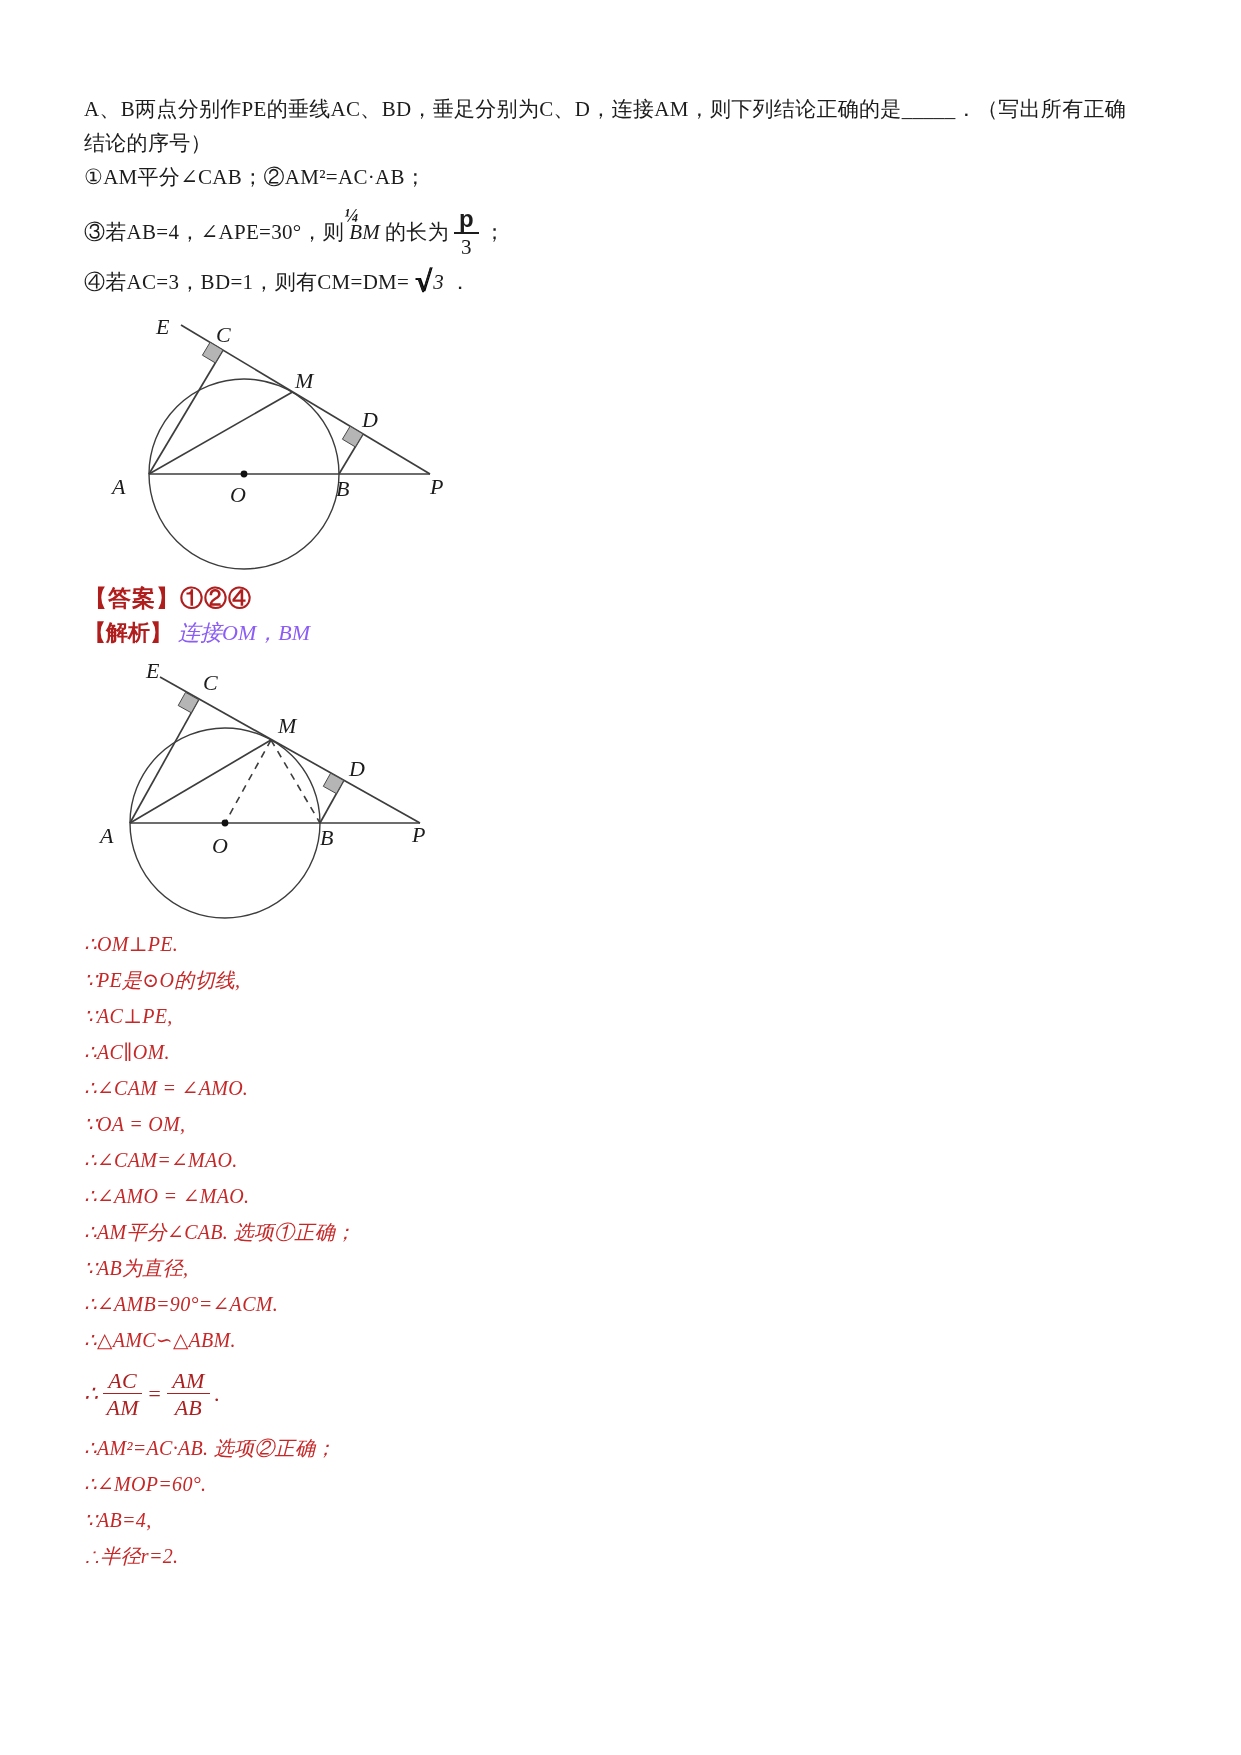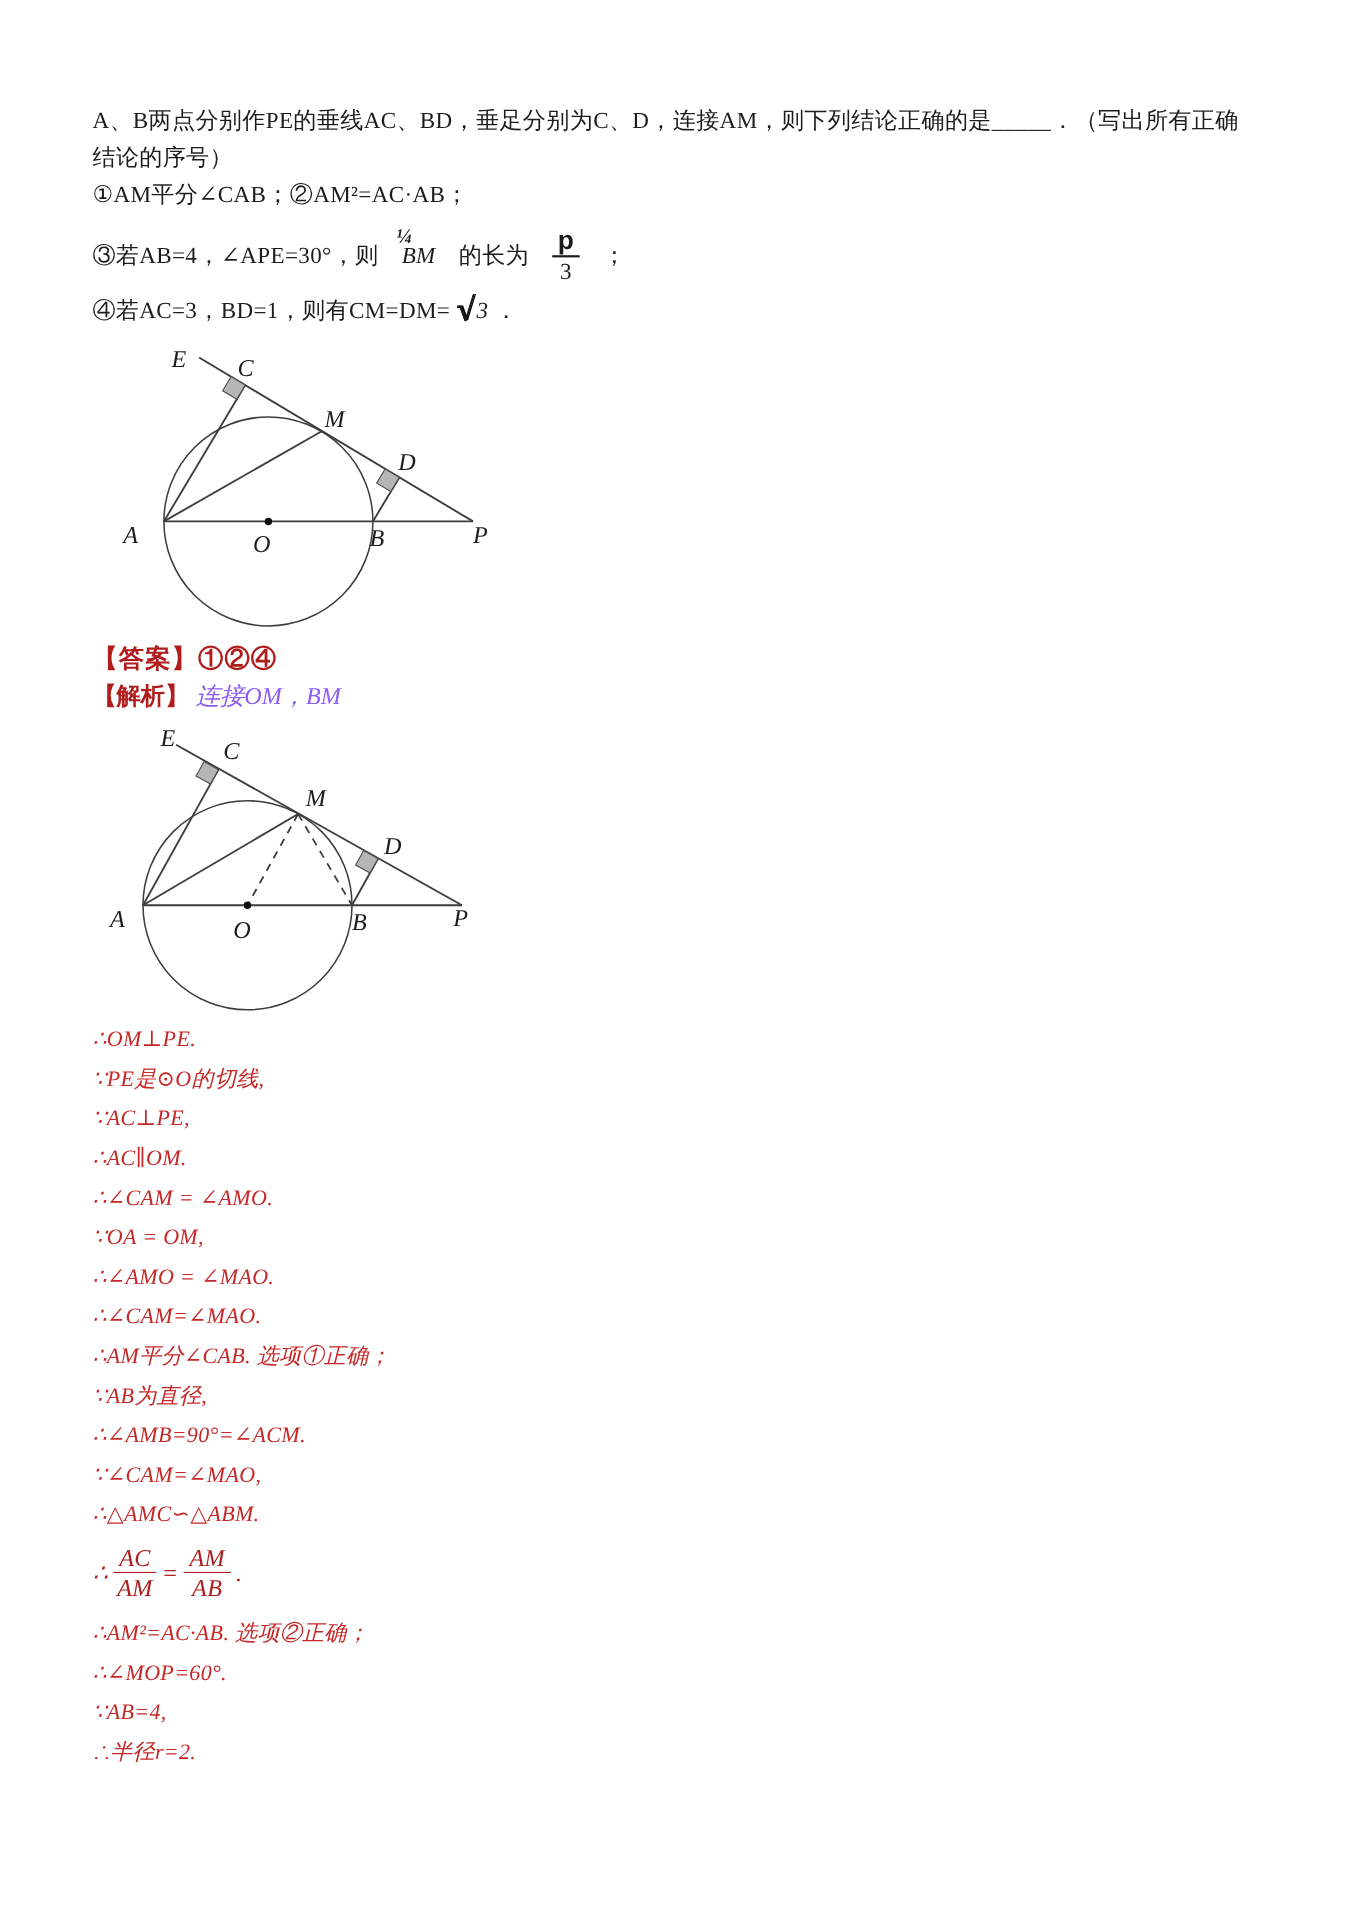--- a/index.html
+++ b/index.html
@@ -41,21 +41,21 @@
 </style>
 </head>
 <body>
 
 <div>
 
   <div class="abs t para" style="top:95px;font-family:Liberation Serif, serif;">A、B两点分别作PE的垂线AC、BD，垂足分别为C、D，连接AM，则下列结论正确的是_____．（写出所有正确</div>
   <div class="abs t para" style="top:129px;">结论的序号）</div>
   <div class="abs t para" style="top:163px;">①AM平分∠CAB；②AM²=AC·AB；</div>
 
-  <div class="abs t para" style="top:203px;height:58px;display:flex;align-items:center;gap:16px;">
+  <div class="abs t para" style="top:203px;height:58px;display:flex;align-items:center;">
     <span>③若AB=4，∠APE=30°，则</span>
     <span class="arcwrap">
       <span class="arcmark">¼</span>
       <span>BM</span>
     </span>
     <span>的长为</span>
     <span class="frac f3">
       <span class="num">p</span>
       <span class="den">3</span>
     </span>
@@ -118,26 +118,25 @@
     <text x="412" y="842">P</text>
   </svg>
 
   <div class="proof">
     <div class="pline">∴OM⊥PE.</div>
     <div class="pline">∵PE是⊙O的切线,</div>
     <div class="pline">∵AC⊥PE,</div>
     <div class="pline">∴AC∥OM.</div>
     <div class="pline">∴∠CAM = ∠AMO.</div>
     <div class="pline">∵OA = OM,</div>
+    <div class="pline">∴∠CAM=∠MAO.</div>
     <div class="pline">∴∠AMO = ∠MAO.</div>
-    <div class="pline">∴∠CAM=∠MAO.</div>
     <div class="pline">∴AM平分∠CAB. 选项①正确；</div>
     <div class="pline">∵AB为直径,</div>
     <div class="pline">∴∠AMB=90°=∠ACM.</div>
-    <div class="pline">∵∠CAM=∠MAO,</div>
     <div class="pline">∴△AMC∽△ABM.</div>
 
     <div class="pfrac">
       <span>∴</span>
       <span class="frac">
         <span class="num">AC</span>
         <span class="den">AM</span>
       </span>
       <span>=</span>
       <span class="frac">

